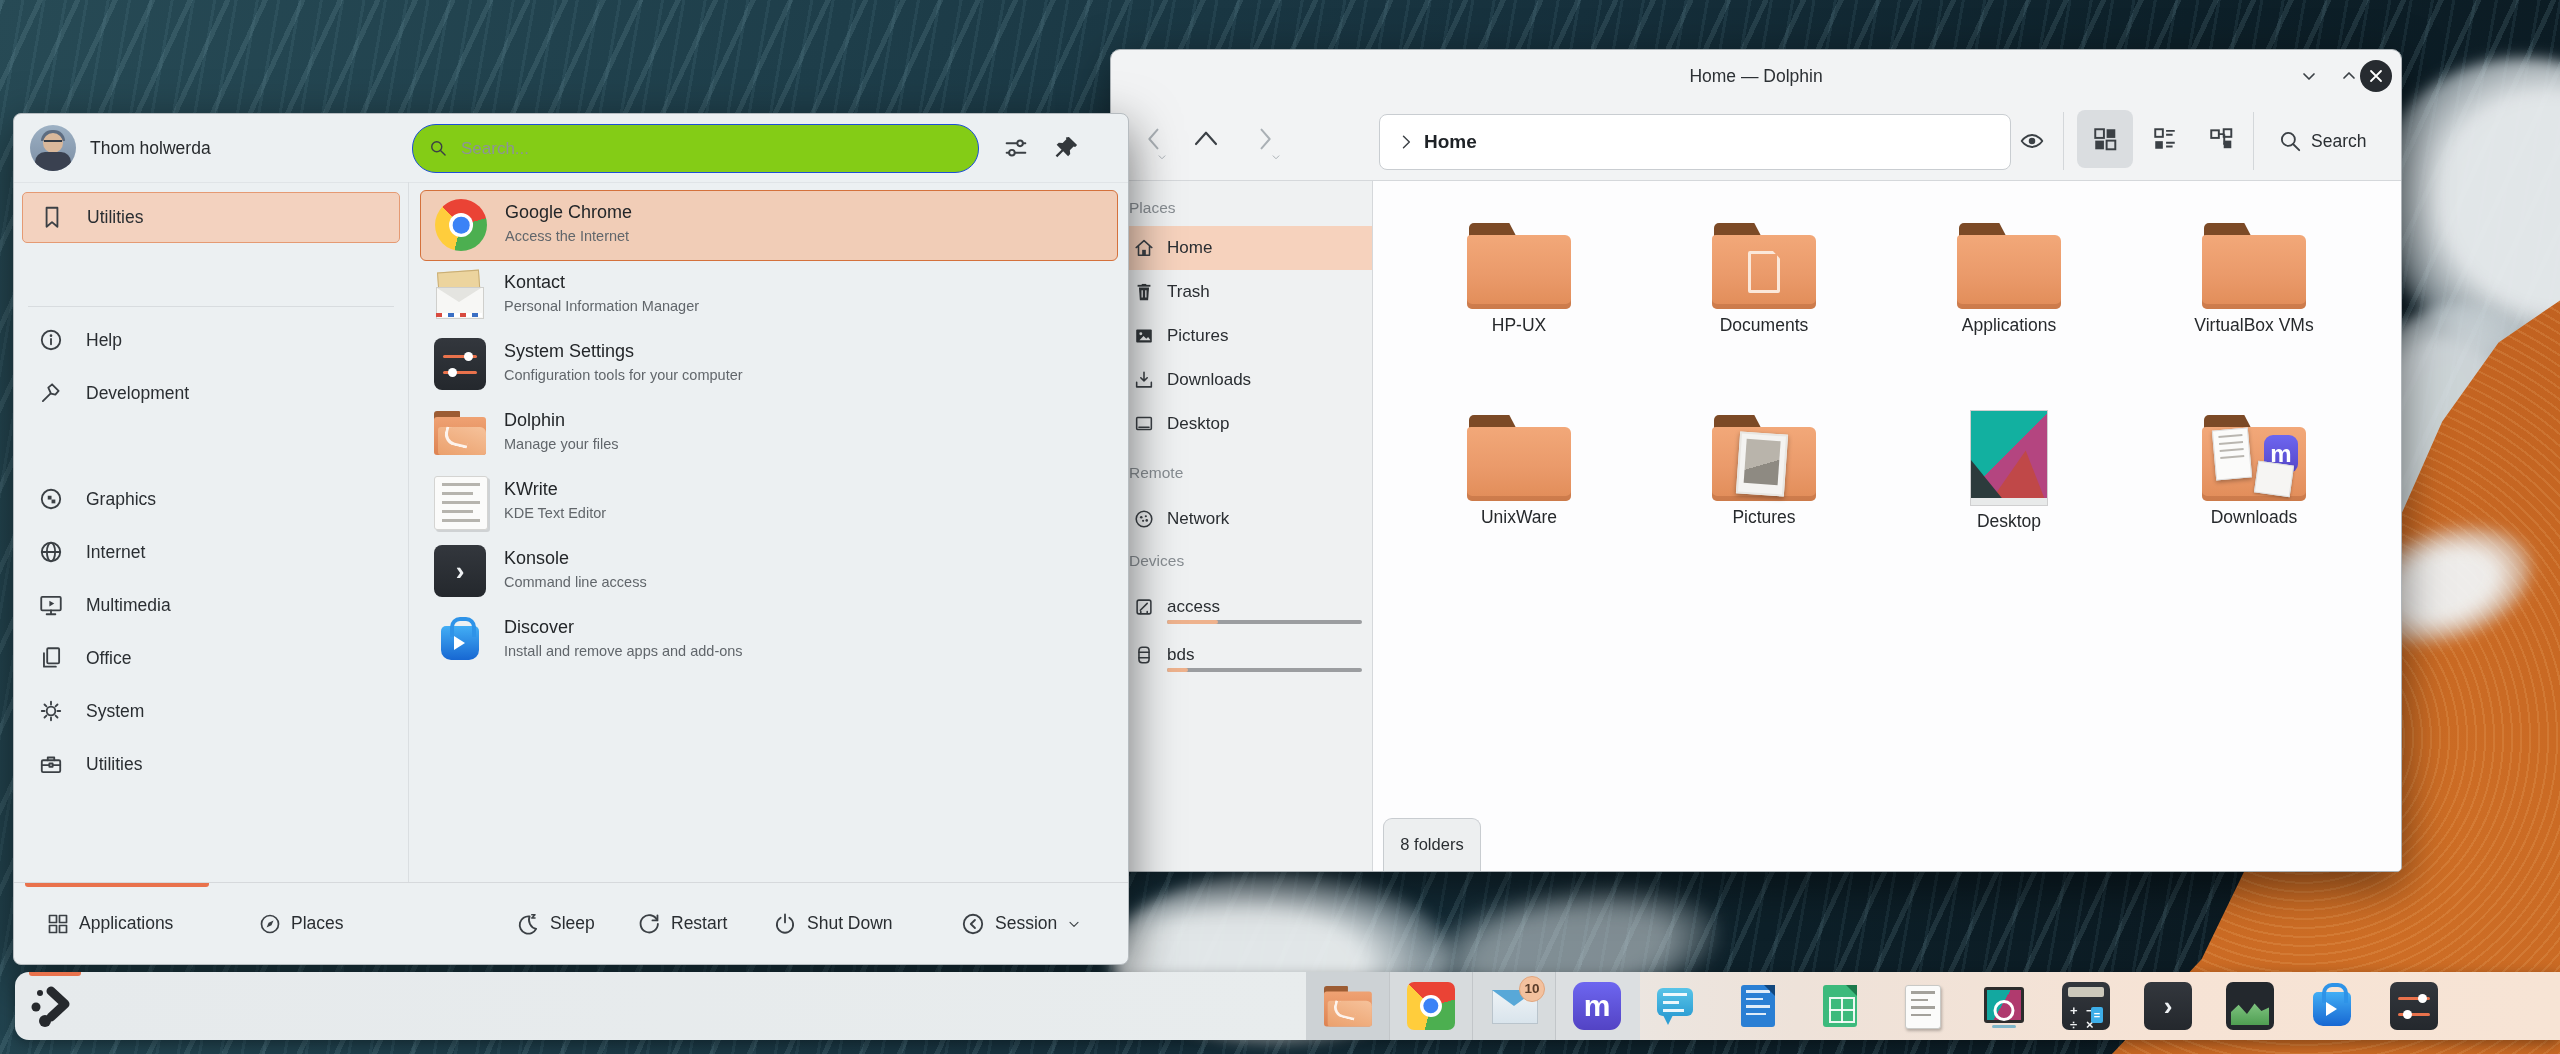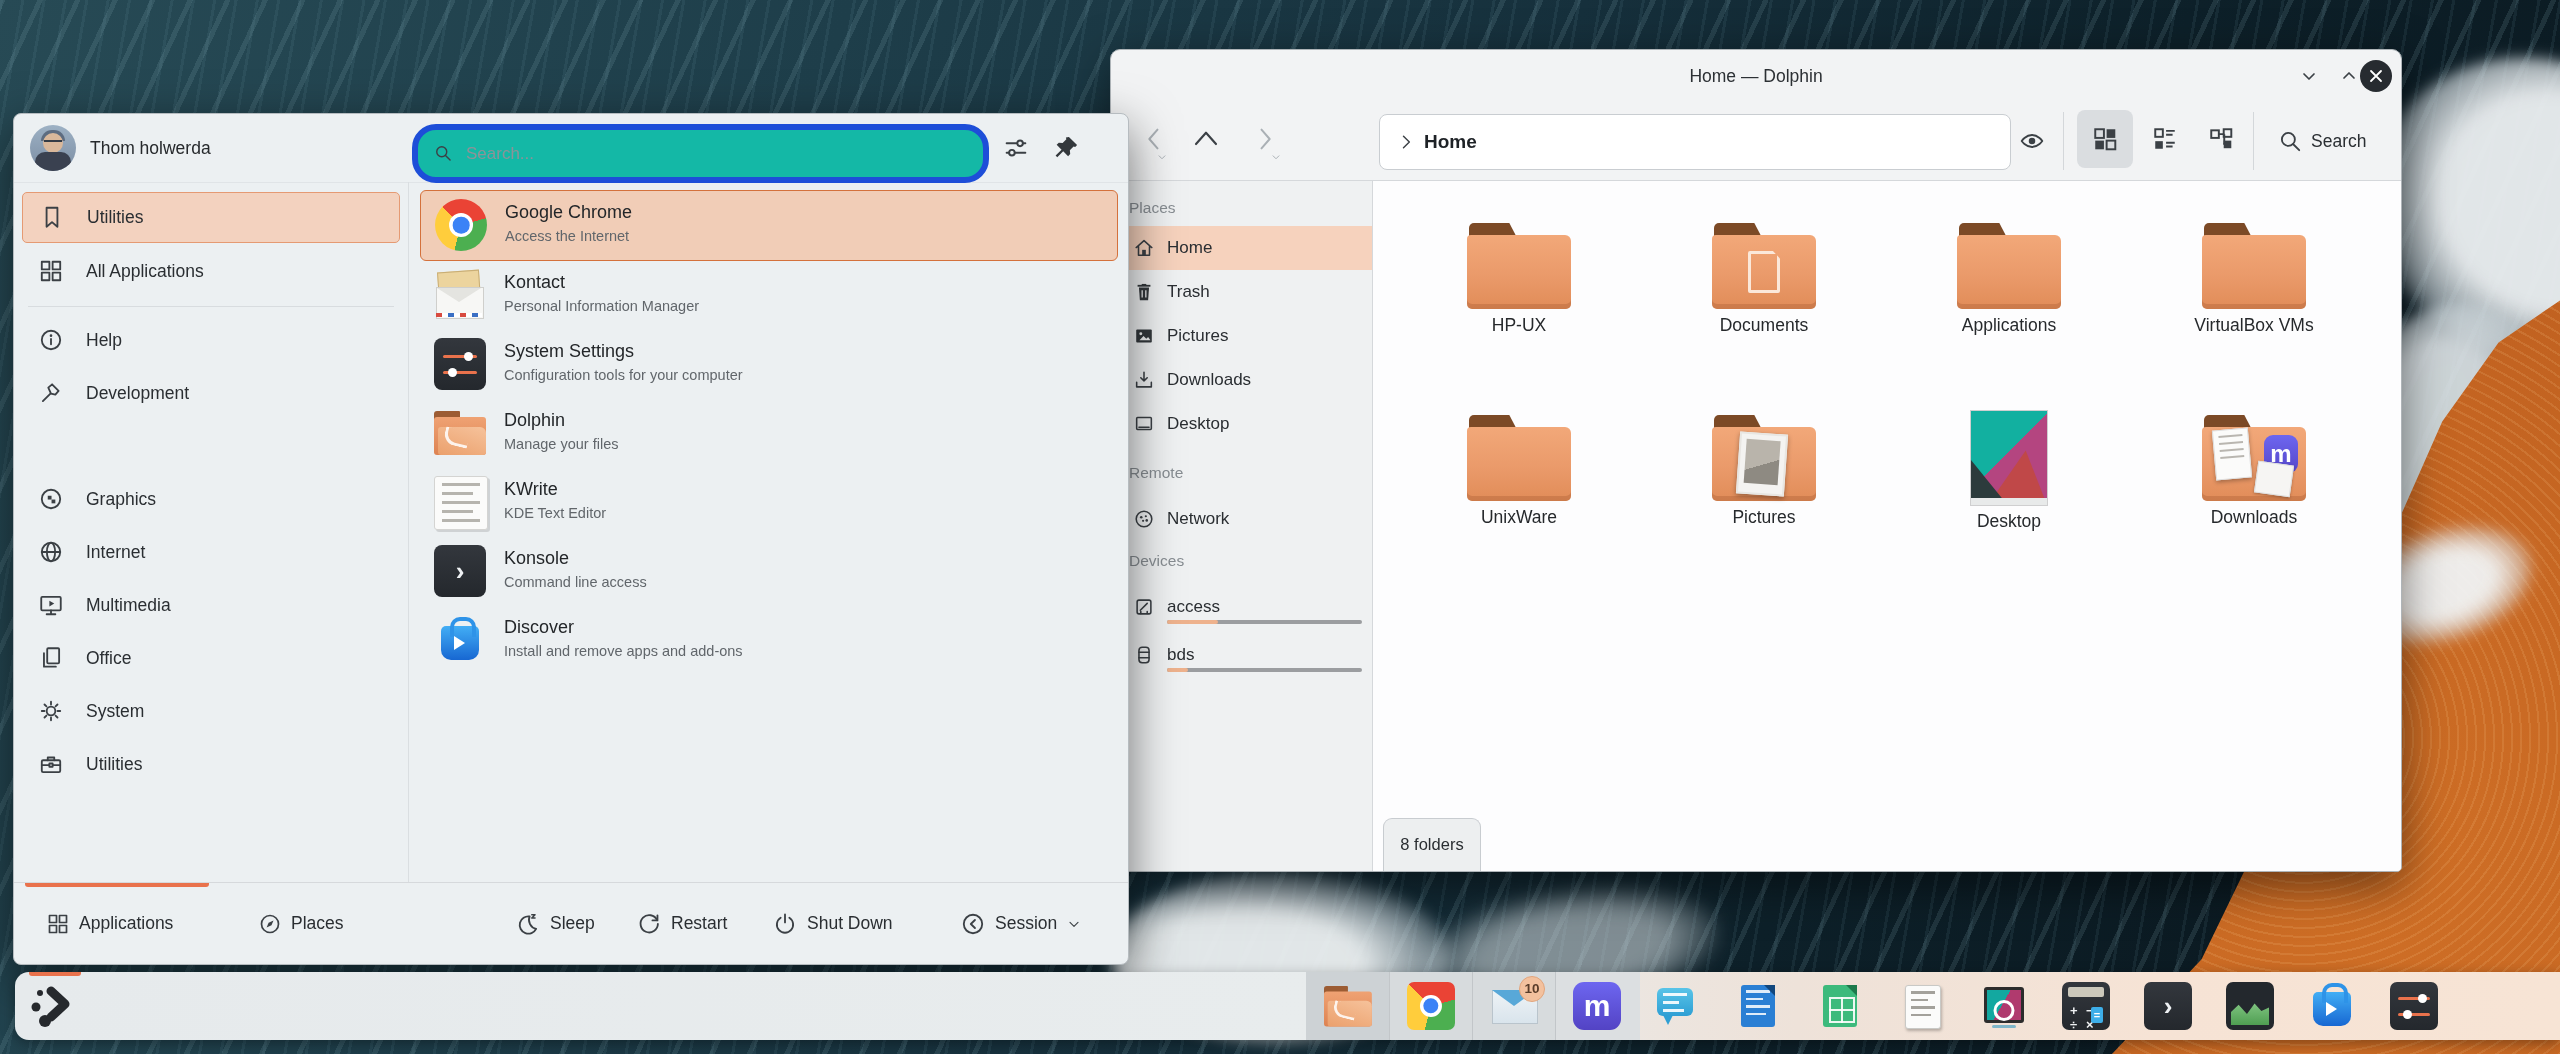--- a/index.html
+++ b/index.html
@@ -85,21 +85,21 @@
   .kicker{position:absolute;left:13px;top:113px;width:1114px;height:850px;background:#ecf0f2;
     border:1px solid #b6bcc0;border-radius:8px;box-shadow:0 16px 50px rgba(0,0,0,.55);z-index:30;}
   .k-header{position:absolute;left:0;top:0;right:0;height:68px;border-bottom:1px solid #e0e4e7;}
   .avatar{position:absolute;left:16px;top:11px;width:46px;height:46px;border-radius:50%;overflow:hidden;
     background:linear-gradient(180deg,#9db1c4 0%,#7b8da3 100%);}
   .avatar .head{position:absolute;left:13px;top:8px;width:20px;height:20px;border-radius:50%;background:#d9b89b;}
   .avatar .hair{position:absolute;left:11px;top:5px;width:24px;height:11px;border-radius:12px 12px 0 0;background:#5d6c80;}
   .avatar .bodyy{position:absolute;left:5px;top:27px;width:36px;height:22px;border-radius:10px 10px 0 0;background:#3a4150;}
   .avatar .glasses{position:absolute;left:14px;top:15px;width:18px;height:5px;border-top:2px solid #343c46;}
   .k-name{position:absolute;left:76px;top:0;line-height:68px;font-size:17.5px;color:#26292c;font-weight:500;}
-  .k-search{position:absolute;left:398px;top:10px;width:565px;height:47px;background:#14b8a6;border:6px solid #1d4ed8;border-radius:24px;}
+  .k-search{position:absolute;left:398px;top:10px;width:565px;height:47px;background:#84cc16;border:1px solid #1d4ed8;border-radius:24px;}
   .k-search input{position:absolute;left:46px;top:1px;width:500px;height:43px;border:none;outline:none;background:transparent;
     font-family:inherit;font-size:17px;color:#3a3f44;}
   .k-search input::placeholder{color:#8d9398;}
   .k-hicon{position:absolute;top:20px;width:28px;height:28px;}
   .k-cols{position:absolute;left:0;top:68px;right:0;bottom:81px;}
   .k-colsep{position:absolute;left:394px;top:68px;bottom:81px;width:1px;background:#dadee1;}
   .s-item{position:absolute;left:0;width:394px;height:53px;}
   .s-item .sic{position:absolute;left:24px;top:13px;}
   .s-item .slabel{position:absolute;left:72px;top:0;line-height:53px;font-size:17.5px;color:#2a2e32;}
   .s-item.cur{left:8px;width:376px;height:49px;background:#f3d2bf;border:1px solid #e59a73;border-radius:5px;}
@@ -466,29 +466,20 @@
     <div class="k-colsep"></div>
 
     <div class="k-cols">
 
       <div class="s-item cur" style="top:10px">
         <svg class="si sic" width="26" height="26" viewBox="0 0 24 24">
             <path d="M7 3.5h10V21l-5-4.3L7 21z"></path>
           </svg>
         <div class="slabel">Utilities</div>
       </div>
-      <div class="s-item" style="top:63px">
-        <svg class="si sic" width="26" height="26" viewBox="0 0 24 24">
-          <rect x="3.5" y="3.5" width="7" height="7"></rect>
-            <rect x="13.5" y="3.5" width="7" height="7"></rect>
-            <rect x="3.5" y="13.5" width="7" height="7"></rect>
-            <rect x="13.5" y="13.5" width="7" height="7"></rect>
-        </svg>
-        <div class="slabel">All Applications</div>
-      </div>
       <div class="s-sep" style="top:124px"></div>
       <div class="s-item" style="top:132px">
         <svg class="si sic" width="26" height="26" viewBox="0 0 24 24">
             <circle cx="12" cy="12" r="8.5"></circle>
             <path d="M12 11v5"></path>
             <circle class="fl" cx="12" cy="8" r="1.2"></circle>
           </svg>
         <div class="slabel">Help</div>
       </div>
       <div class="s-item" style="top:185px">

